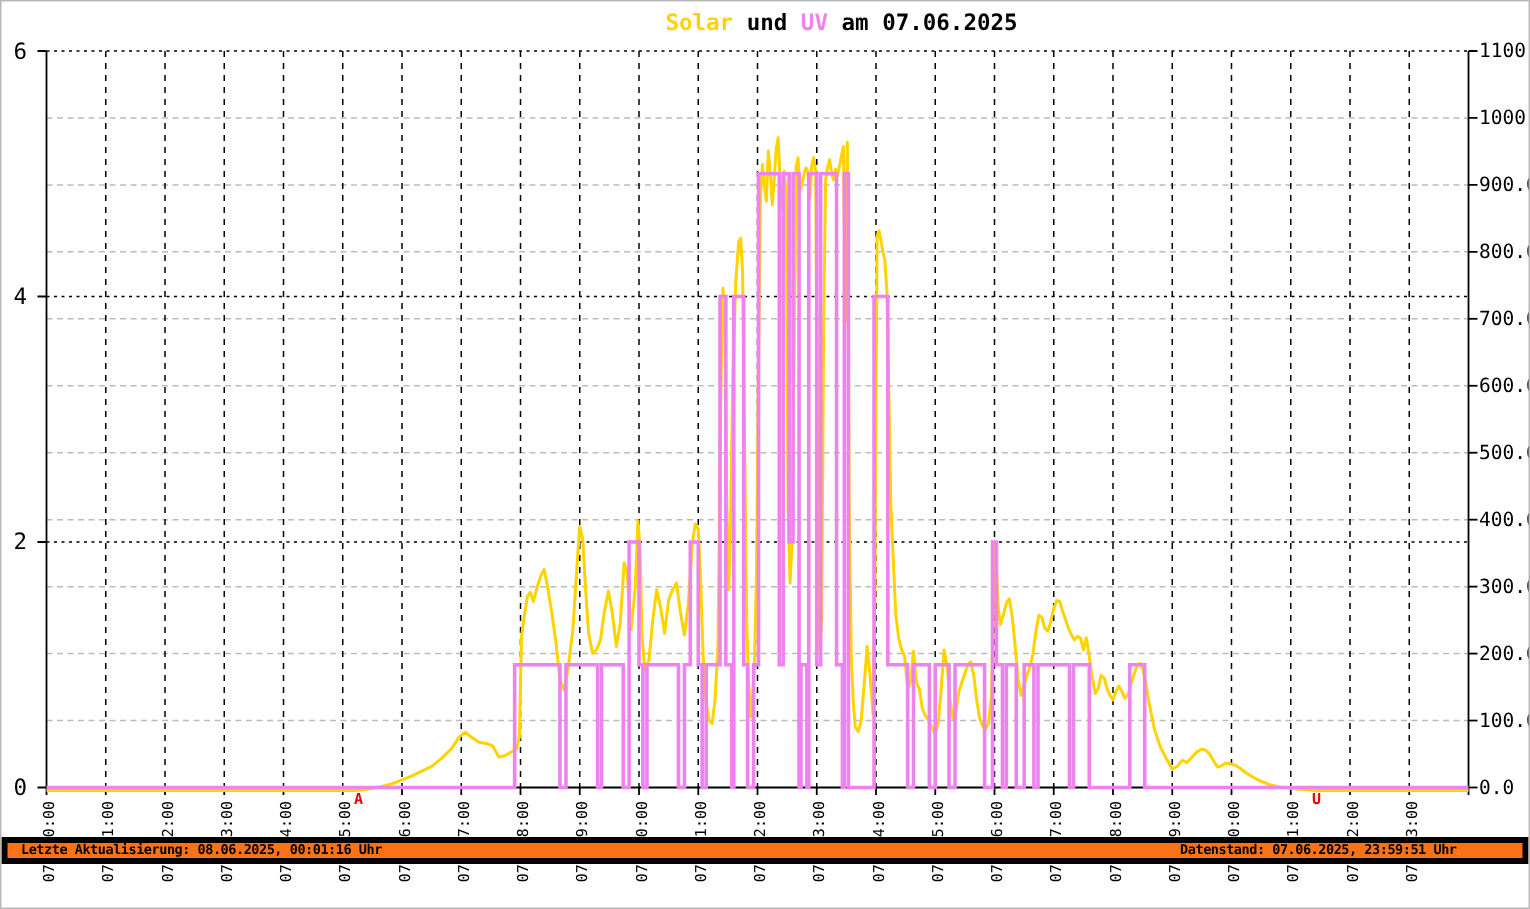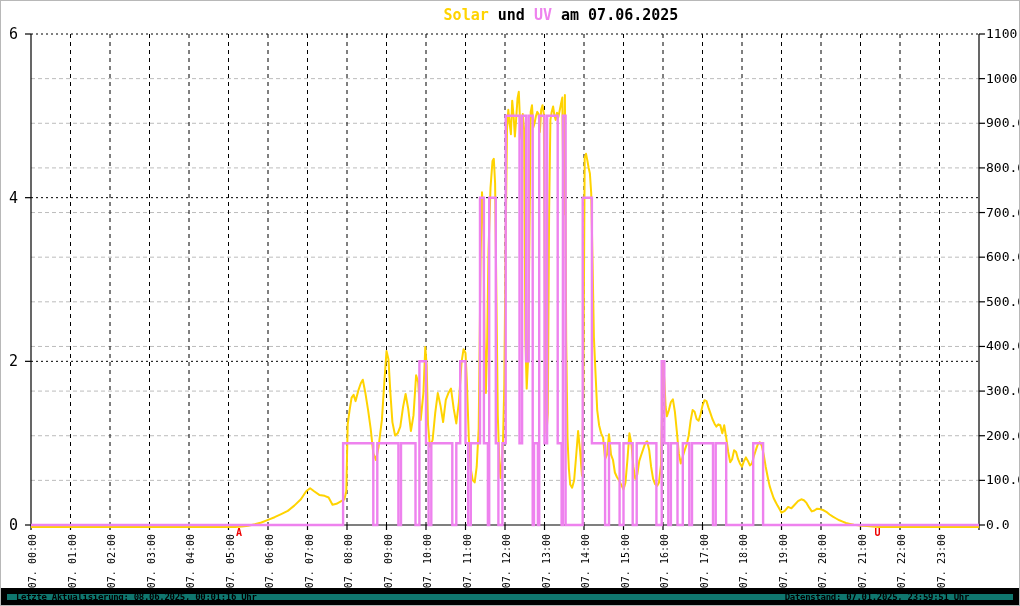--- a/index.html
+++ b/index.html
@@ -5,22 +5,22 @@
   html,body{margin:0;padding:0;background:#ffffff;}
   .screen{position:relative;width:1020px;height:606px;background:#ffffff;
           border:1px solid #b8b8b8;box-sizing:border-box;overflow:hidden;
           font-family:"DejaVu Sans Mono","Liberation Mono",monospace;}
   svg text{font-family:"DejaVu Sans Mono","Liberation Mono",monospace;}
   .title-text{font-size:15px;font-weight:bold;letter-spacing:0px;}
   .ylab-left{font-size:15px;fill:#000;}
   .ylab-right{font-size:13px;fill:#000;}
   .xlab{font-size:10px;fill:#000;}
   .marker-text{font-size:10px;font-weight:bold;}
-  .footer{position:absolute;left:0;top:587px;width:100%;height:18px;
-          border:6px solid #000000;box-sizing:border-box;background:#0f766e;
+  .footer{position:absolute;left:0;top:557px;width:100%;height:18px;
+          border:4px solid #000000;box-sizing:border-box;background:#f97316;
           display:flex;justify-content:space-between;align-items:center;
           padding:0 44px 0 9px;}
   .footer span{font-size:9px;font-weight:bold;color:#000;letter-spacing:-0.3px;white-space:nowrap;}
 </style>
 </head>
 <body>
 
 <div class="screen">
 
   <svg width="1020" height="587" viewBox="0 0 1020 587" xmlns="http://www.w3.org/2000/svg">
@@ -169,16 +169,16 @@
     <text class="title-text" x="560" y="19" text-anchor="middle">
       <tspan fill="#ffd300">Solar</tspan>
       <tspan fill="#000000"> und </tspan>
       <tspan fill="#ee82ee">UV</tspan>
       <tspan fill="#000000"> am 07.06.2025</tspan>
     </text>
   </svg>
 
   <div class="footer">
     <span>Letzte Aktualisierung: 08.06.2025, 00:01:16 Uhr</span>
-    <span>Datenstand: 07.01.2025, 23:59:51 Uhr</span>
+    <span>Datenstand: 07.06.2025, 23:59:51 Uhr</span>
   </div>
 
 </div>
 
 </body></html>

